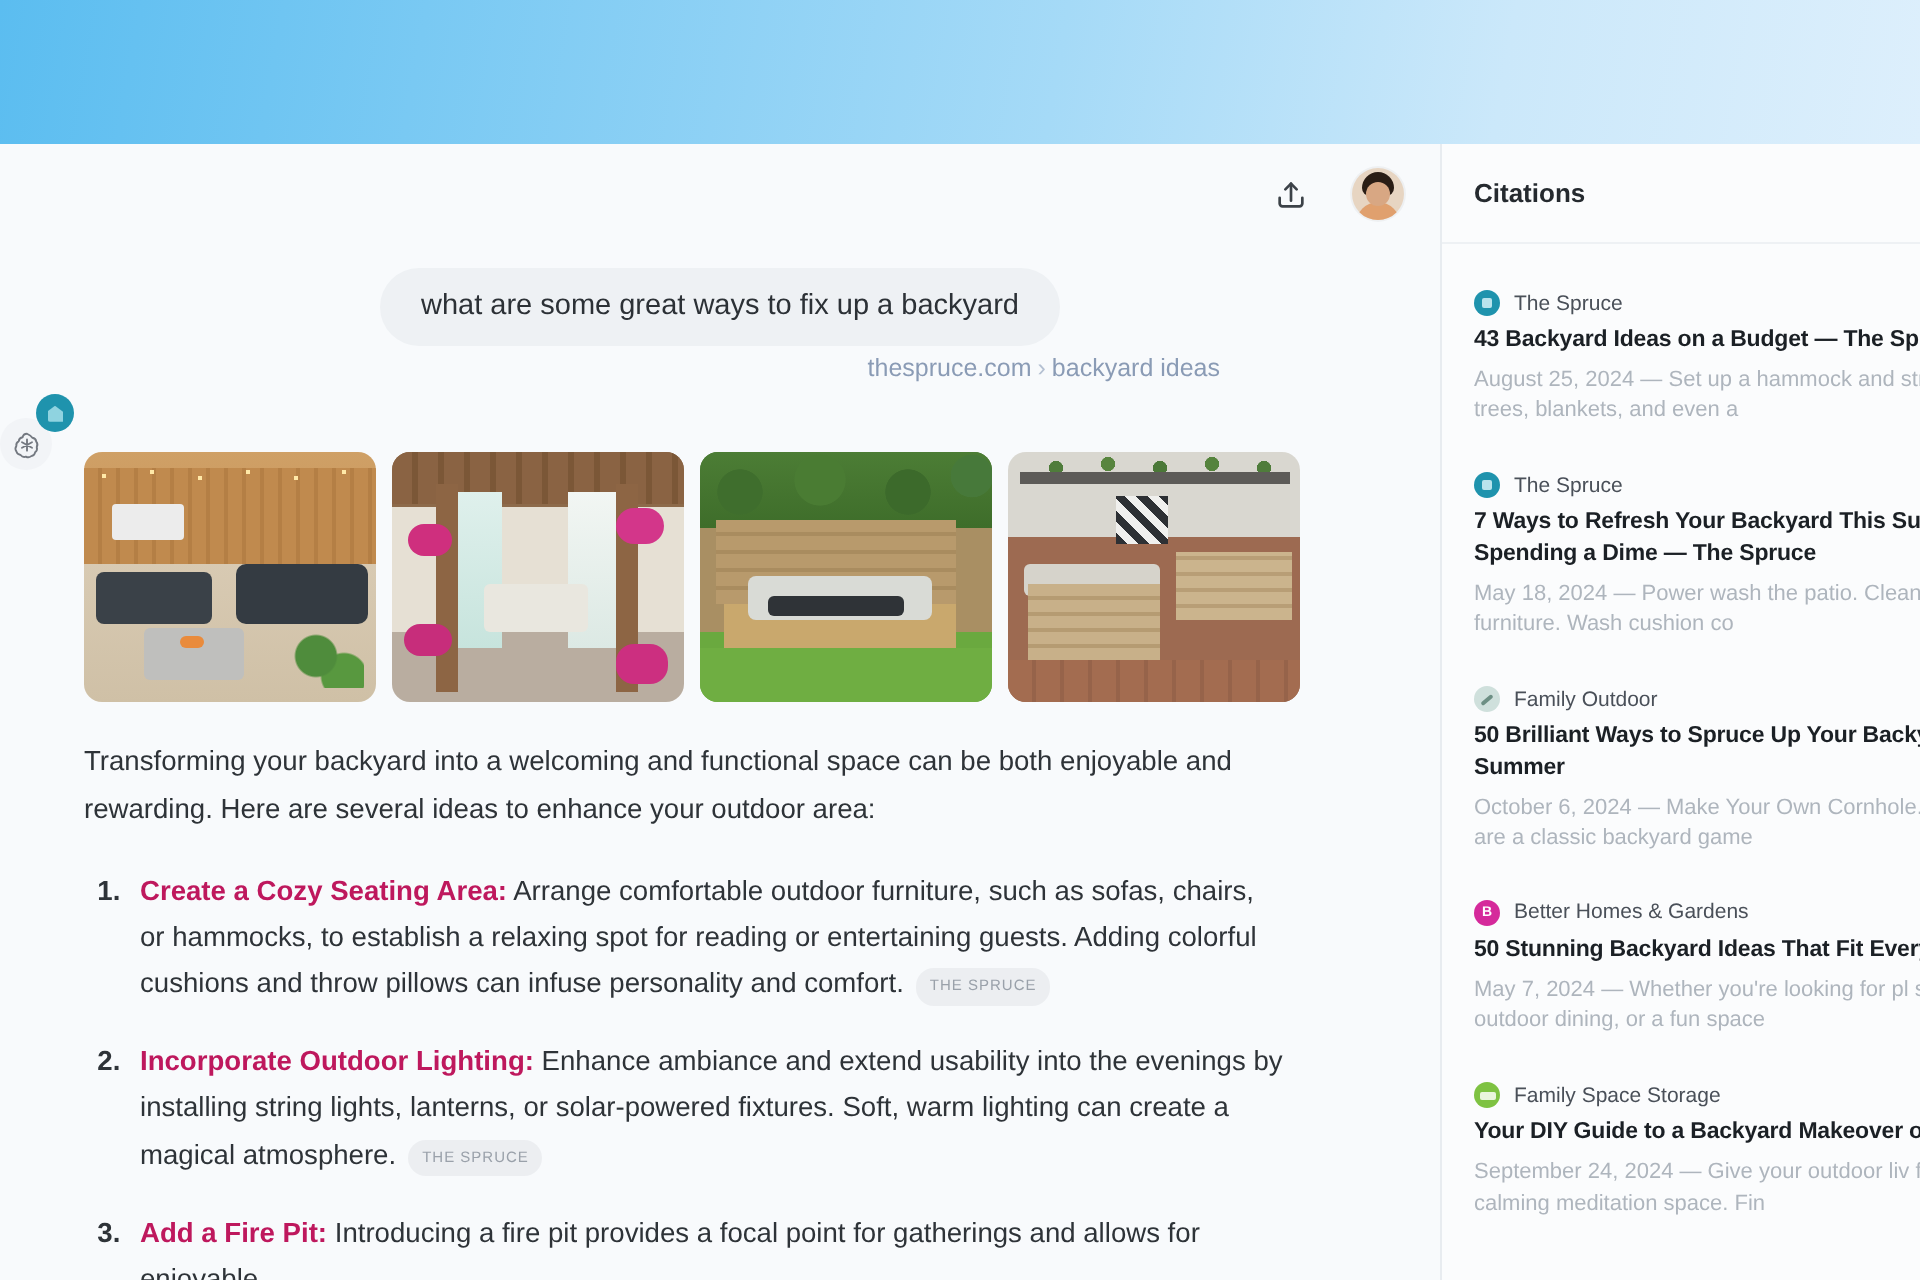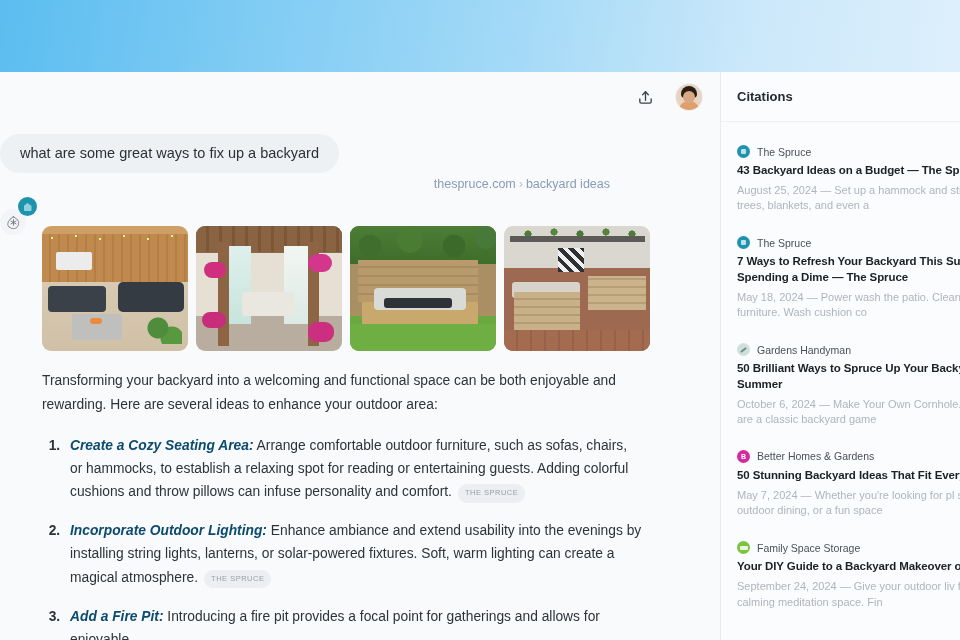--- a/index.html
+++ b/index.html
@@ -45,21 +45,21 @@
   .avatar .face {
     position: absolute; left: 7px; top: 7px; width: 12px; height: 12px;
     background: #d8a783; border-radius: 50%;
   }
   .avatar .body {
     position: absolute; left: 2px; bottom: -3px; width: 22px; height: 12px;
     background: #e0a06e; border-radius: 11px 11px 0 0;
   }
 
   
-  .user-row { display: flex; justify-content: flex-start; padding: 12px 0 0 0; }
+  .user-row { display: flex; justify-content: center; padding: 12px 0 0 0; }
   .user-bubble {
     background: #eef1f4;
     color: #2c3136;
     border-radius: 20px;
     padding: 11px 20px;
     font-size: 14.5px;
     line-height: 1.2;
     max-width: 460px;
     cursor: text;
   }
@@ -174,21 +174,21 @@
   .t4 .cushA { left:8px; top:56px; width:68px; height:16px; background:#d6d3cb; border-radius:3px; }
   .t4 .brick { left:0; top:104px; width:147px; height:21px;
     background: repeating-linear-gradient(90deg,#a36c50 0 12px,#96634a 12px 14px); }
 
   
   .prose { margin-top: 18px; font-size: 13.8px; line-height: 1.68; color: #2e3338; }
   .prose p { max-width: 590px; }
   ol.steps { margin: 18px 0 0 0; padding-left: 22px; max-width: 600px; }
   ol.steps > li { margin-bottom: 16px; padding-left: 6px; }
   ol.steps > li::marker { font-weight: bold; color: #2e3338; }
-  .lead { font-weight: bold; color: #0c4a6e; font-style: italic; }
+  .lead { font-weight: bold; color: #be185d; }
   .inline-cite {
     display: inline-block; vertical-align: 1px;
     background: #eceef1; color: #9aa1aa;
     font-size: 7.5px; letter-spacing: .5px;
     padding: 3px 7px; border-radius: 9px;
     margin-left: 6px; cursor: pointer;
     white-space: nowrap;
   }
 
   
@@ -354,21 +354,21 @@
           <span class="cite-fav fav-spruce-sm"></span>
           <span class="cite-src-name">The Spruce</span>
         </div>
         <div class="cite-title">7 Ways to Refresh Your Backyard This Summer Without Spending a Dime — The Spruce</div>
         <div class="cite-snip">May 18, 2024 — Power wash the patio. Clean rugs. Wipe down furniture. Wash cushion co</div>
       </div>
 
       <div class="cite">
         <div class="cite-src">
           <span class="cite-fav fav-handyman"></span>
-          <span class="cite-src-name">Gardens Handyman</span>
+          <span class="cite-src-name">Family Outdoor</span>
         </div>
         <div class="cite-title">50 Brilliant Ways to Spruce Up Your Backyard This Summer</div>
         <div class="cite-snip">October 6, 2024 — Make Your Own Cornhole. Cornhole boards are a classic backyard game</div>
       </div>
 
       <div class="cite">
         <div class="cite-src">
           <span class="cite-fav fav-bhg">B</span>
           <span class="cite-src-name">Better Homes &amp; Gardens</span>
         </div>

